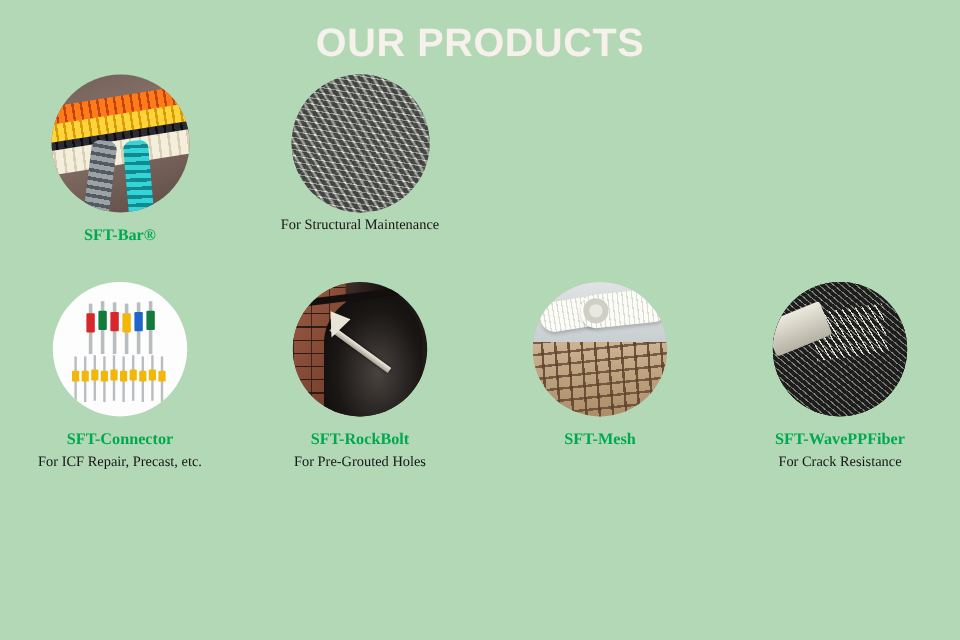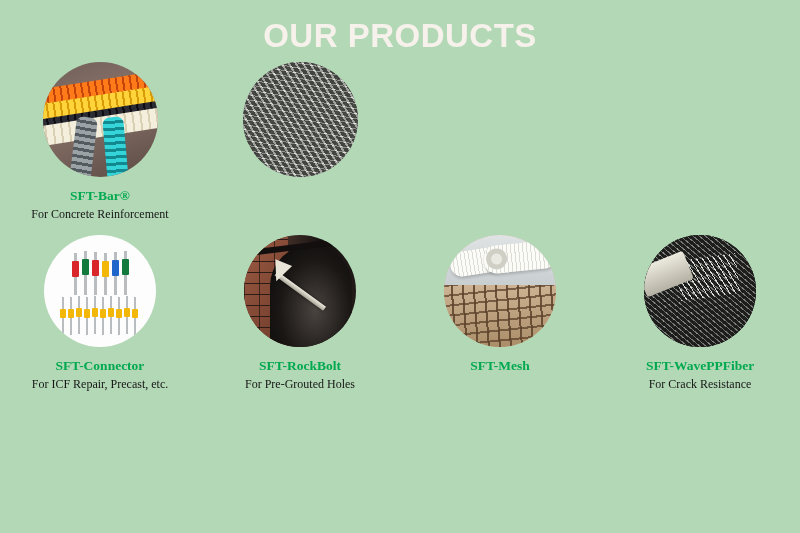--- a/index.html
+++ b/index.html
@@ -212,27 +212,27 @@
       <div class="card">
         <div class="thumb art-bar">
           <div class="rod r1"></div>
             <div class="rod r2"></div>
           <div class="rod r3"></div>
             <div class="rod r4"></div>
           <div class="v v1"></div>
             <div class="v v2"></div>
         </div>
         <div class="label">SFT-Bar®</div>
-        <div class="sub">For Concrete Reinforcement</div>
       </div>
 
 
 
       <div class="card">
         <div class="thumb art-twist"></div>
+        <div class="sub">For Structural Maintenance</div>
       </div>
 
     </div>
 
     <div class="row row-2">
 
       <div class="card">
         <div class="thumb art-conn">
           <div class="pin" style="left:30px;top:18px;height:42px;"></div>
           <div class="cap" style="left:28px;top:26px;background:#d8262a;"></div>

